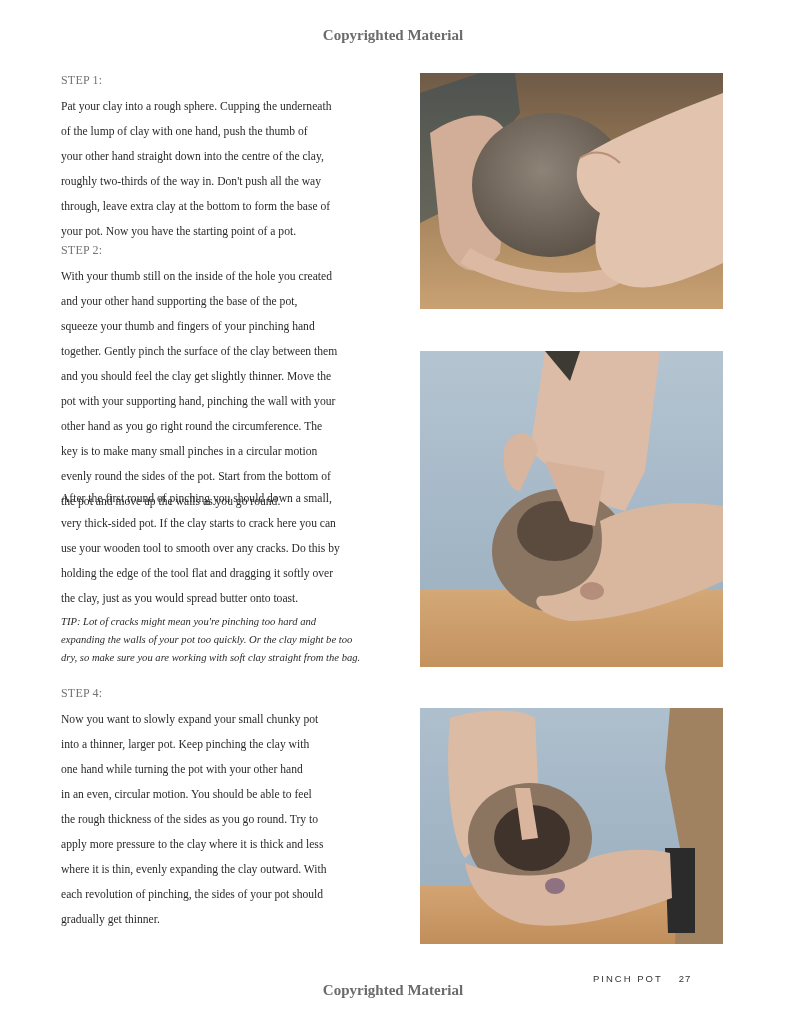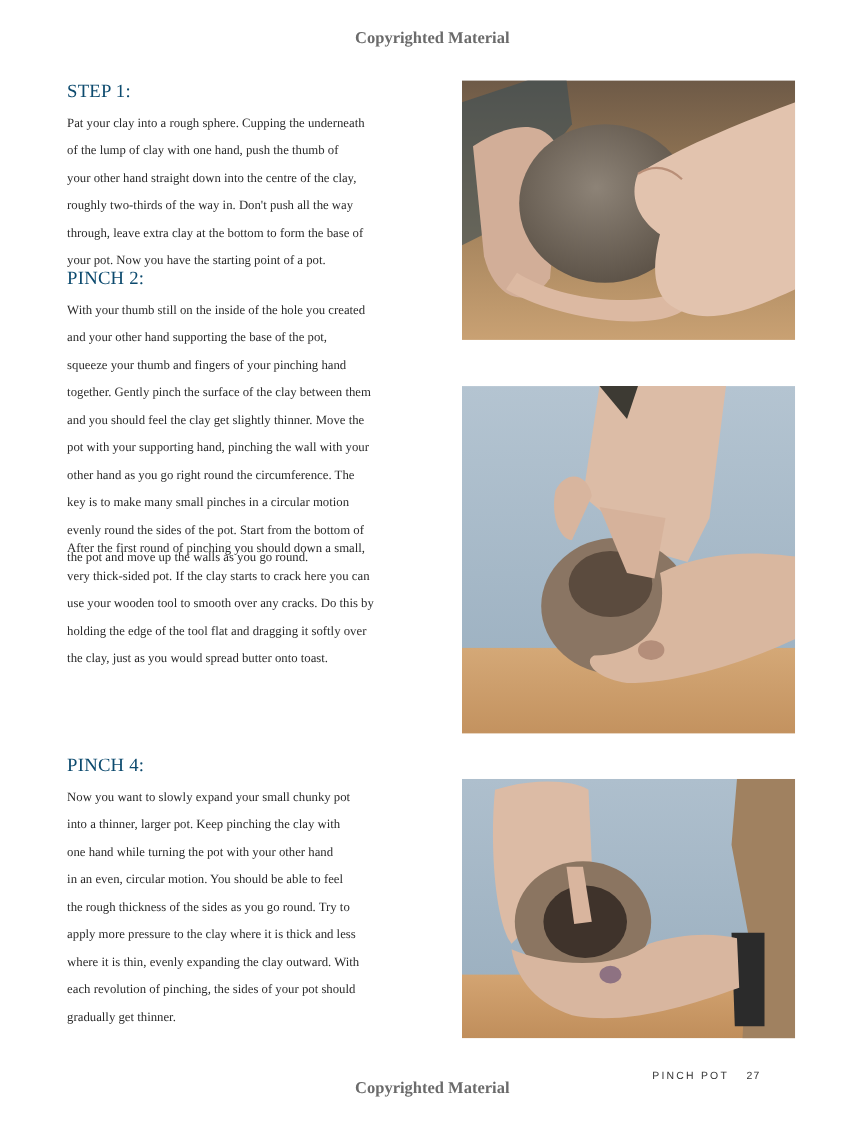--- a/index.html
+++ b/index.html
@@ -11,21 +11,21 @@
     }
     .wm-top { top: 27px; }
     .wm-bottom { top: 982px; }
 
     .text-col {
       position: absolute; left: 61px; width: 312px;
       font-family: "Liberation Serif", serif; color: #2a2a2a;
     }
     .step { position: absolute; left: 0; width: 312px; }
     .step-title {
-      font-size: 17px; letter-spacing: 0.2px; margin: 0 0 6px 0; color: #0c4a6e;
+      font-size: 12px; letter-spacing: 0.2px; margin: 0 0 6px 0; color: #737373;
     }
     .step-body {
       font-size: 11.6px; line-height: 25px; margin: 0; white-space: pre-line;
     }
     .tip {
       font-style: italic; font-size: 10.6px; line-height: 18px; margin: 2px 0 0 0; white-space: pre-line;
     }
 
     .photo {
       position: absolute; left: 420px; width: 303px; overflow: hidden;
@@ -47,41 +47,44 @@
   <div class="step" style="top:73px;">
     <div class="step-title">STEP 1:</div>
     <p class="step-body">Pat your clay into a rough sphere. Cupping the underneath
 of the lump of clay with one hand, push the thumb of
 your other hand straight down into the centre of the clay,
 roughly two-thirds of the way in. Don't push all the way
 through, leave extra clay at the bottom to form the base of
 your pot. Now you have the starting point of a pot.</p>
   </div>
   <div class="step" style="top:243px;">
-    <div class="step-title">PINCH 2:</div>
+    <div class="step-title">STEP 2:</div>
     <p class="step-body">With your thumb still on the inside of the hole you created
 and your other hand supporting the base of the pot,
 squeeze your thumb and fingers of your pinching hand
 together. Gently pinch the surface of the clay between them
 and you should feel the clay get slightly thinner. Move the
 pot with your supporting hand, pinching the wall with your
 other hand as you go right round the circumference. The
 key is to make many small pinches in a circular motion
 evenly round the sides of the pot. Start from the bottom of
 the pot and move up the walls as you go round.</p>
   </div>
   <div class="step" style="top:486px;">
     <p class="step-body">After the first round of pinching you should down a small,
 very thick-sided pot. If the clay starts to crack here you can
 use your wooden tool to smooth over any cracks. Do this by
 holding the edge of the tool flat and dragging it softly over
 the clay, just as you would spread butter onto toast.</p>
+    <p class="tip">TIP: Lot of cracks might mean you're pinching too hard and
+expanding the walls of your pot too quickly. Or the clay might be too
+dry, so make sure you are working with soft clay straight from the bag.</p>
   </div>
   <div class="step" style="top:686px;">
-    <div class="step-title">PINCH 4:</div>
+    <div class="step-title">STEP 4:</div>
     <p class="step-body">Now you want to slowly expand your small chunky pot
 into a thinner, larger pot. Keep pinching the clay with
 one hand while turning the pot with your other hand
 in an even, circular motion. You should be able to feel
 the rough thickness of the sides as you go round. Try to
 apply more pressure to the clay where it is thick and less
 where it is thin, evenly expanding the clay outward. With
 each revolution of pinching, the sides of your pot should
 gradually get thinner.</p>
   </div>

